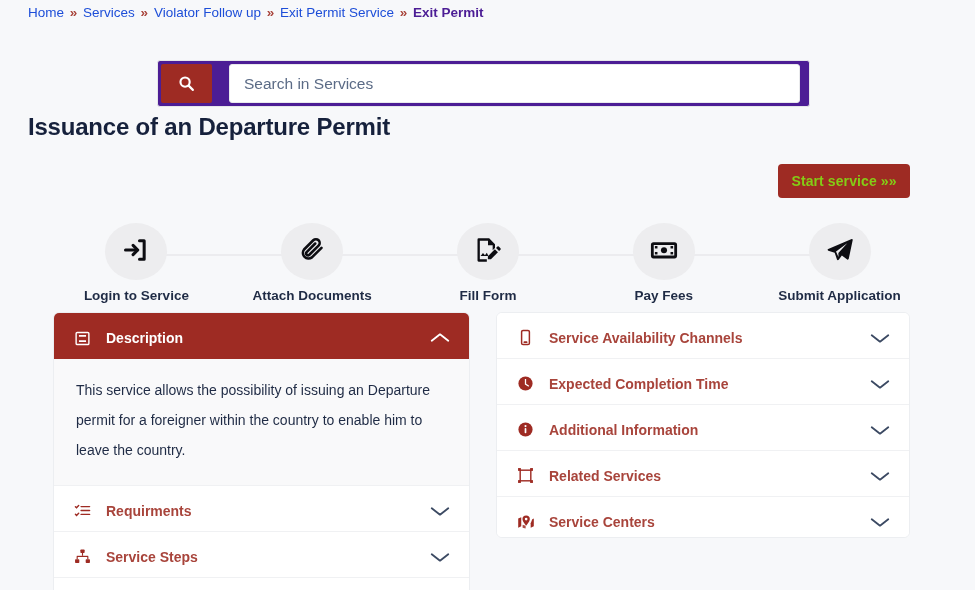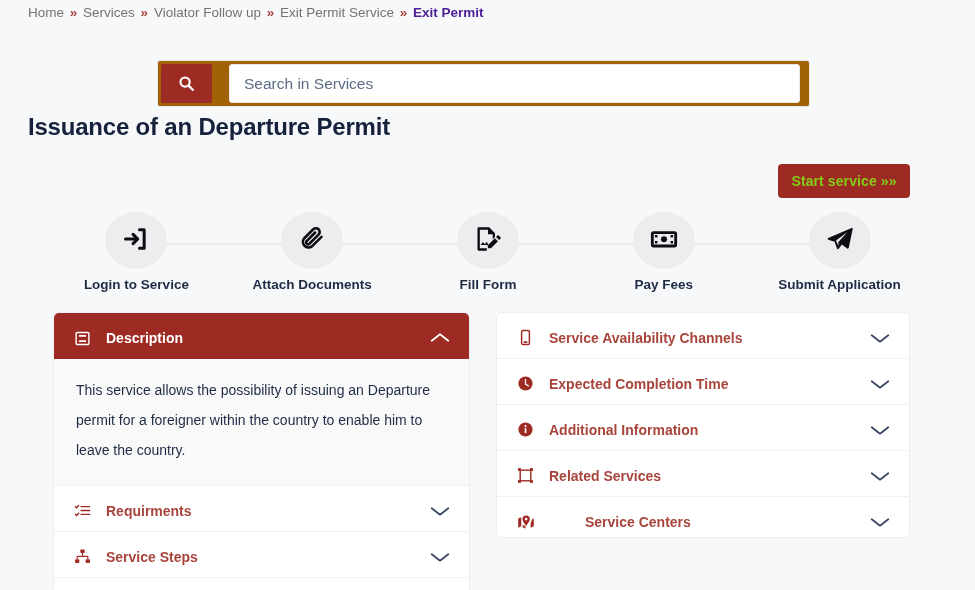--- a/index.html
+++ b/index.html
@@ -16,32 +16,32 @@
 
   
   .breadcrumb {
     position: absolute;
     left: 28px;
     top: 4px;
     font-size: 13.5px;
     line-height: 18px;
     white-space: nowrap;
   }
-  .crumb-link { color: #737373; text-decoration: none; margin-top: 16px; }
+  .crumb-link { color: #1d4ed8; text-decoration: none; margin-top: 16px; }
   .crumb-sep { color: #a8443b; margin: 0 2px; font-weight: 700; }
   .crumb-current { color: #4c1d95; font-weight: 700; }
 
   
   .search-wrap {
     position: absolute;
     left: 157px;
     top: 60px;
     width: 653px;
     height: 47px;
-    background: #a16207;
+    background: #4c1d95;
     border: 1px solid #e6e7ea;
     border-radius: 3px;
     display: flex;
     align-items: stretch;
     padding: 3px;
   }
   .search-btn {
     width: 51px;
     background: #9e2b23;
     border: none;
@@ -95,21 +95,21 @@
     font-size: 14px;
     font-weight: 700;
     cursor: pointer;
     letter-spacing: 0.1px;
   }
 
   
   .steps {
     position: absolute;
     left: 52px;
-    top: 212px;
+    top: 223px;
     width: 872px;
     height: 80px;
     display: flex;
     gap: 7px;
   }
   .step {
     flex: 1 1 0;
     position: relative;
     display: flex;
     flex-direction: column;
@@ -441,21 +441,21 @@
       </svg>
     </span>
     <span class="acc-title">Related Services</span>
     <span class="chev">
       <svg width="22" height="14" viewBox="0 0 24 14" fill="none" stroke="#3c4a63" stroke-width="2" stroke-linecap="round" stroke-linejoin="round">
         <path d="M3 4l9 7 9-7"></path>
       </svg>
     </span>
   </div>
 
-  <div class="acc-head" style="border-bottom:none;gap:36px;">
+  <div class="acc-head" style="border-bottom:none;">
     <span class="acc-icon">
       <svg width="18" height="17" viewBox="0 0 24 24" fill="#9e2b23">
         <path d="M1 6.5l4.3-2v12.8L1 19.4z"></path>
         <path d="M18.6 13.2v6.2l4.4-2V6.4l-2.2 1z"></path>
         <path d="M12.2 2a5.2 5.2 0 0 0-5.2 5.2c0 3.9 5.2 9.4 5.2 9.4s5.2-5.5 5.2-9.4A5.2 5.2 0 0 0 12.2 2z"></path>
         <circle cx="12.2" cy="7.1" r="1.9" fill="#ffffff"></circle>
         <path d="M7.2 15.3v4.1l4.3 1.1v-3.9z" opacity="0.85"></path>
       </svg>
     </span>
     <span class="acc-title">Service Centers</span>

